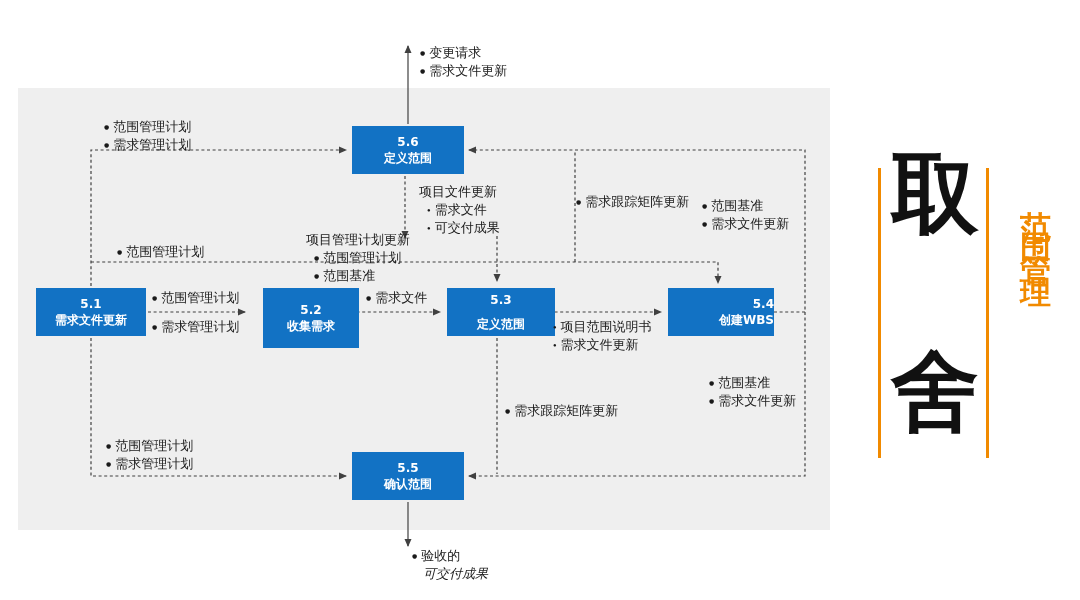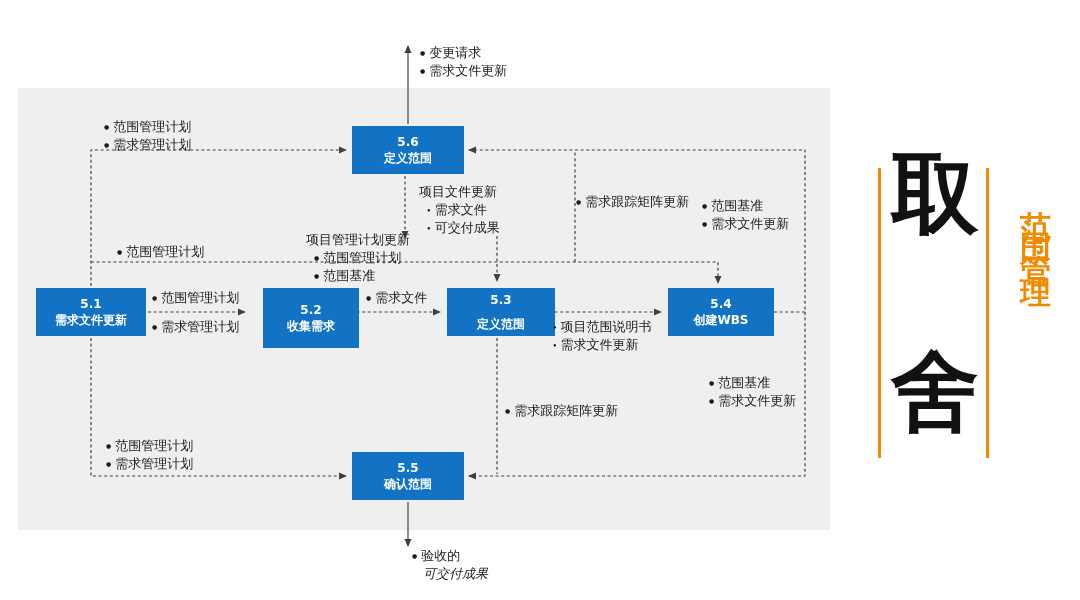--- a/index.html
+++ b/index.html
@@ -16,21 +16,21 @@
   .panel{position:absolute;left:18px;top:88px;width:812px;height:442px;background:var(--panel_gray);}
 
   svg.wires{position:absolute;left:0;top:0;pointer-events:none;}
 
   .box{position:absolute;background:var(--box_blue);color:#fff;display:flex;flex-direction:column;
        align-items:center;justify-content:center;line-height:1.35;font-weight:bold;font-size:12px;}
   .p56{left:352px;top:126px;width:112px;height:48px;}
   .p51{left:36px; top:288px;width:110px;height:48px;}
   .p52{left:263px;top:288px;width:96px; height:60px;}
   .p53{left:447px;top:288px;width:108px;height:48px;gap:8px;}
-  .p54{left:668px;top:288px;width:106px;height:48px;}
+  .p54{left:668px;top:288px;width:106px;height:48px;align-items:flex-end;}
   .p55{left:352px;top:452px;width:112px;height:48px;text-align:center;}
 
   .lbl{position:absolute;font-size:13px;color:#1a1a1a;line-height:1.4;white-space:nowrap;}
   .bl::before{content:"●";font-size:6px;vertical-align:2px;margin-right:4px;}
   .ind{padding-left:8px;}
   .nb{padding-left:11px;font-style:italic;}
 
   .l-topout {left:420px;top:44px;}
   .l-to56   {left:104px;top:118px;}
   .l-pmupd  {left:306px;top:183px;margin-top:48px;}

